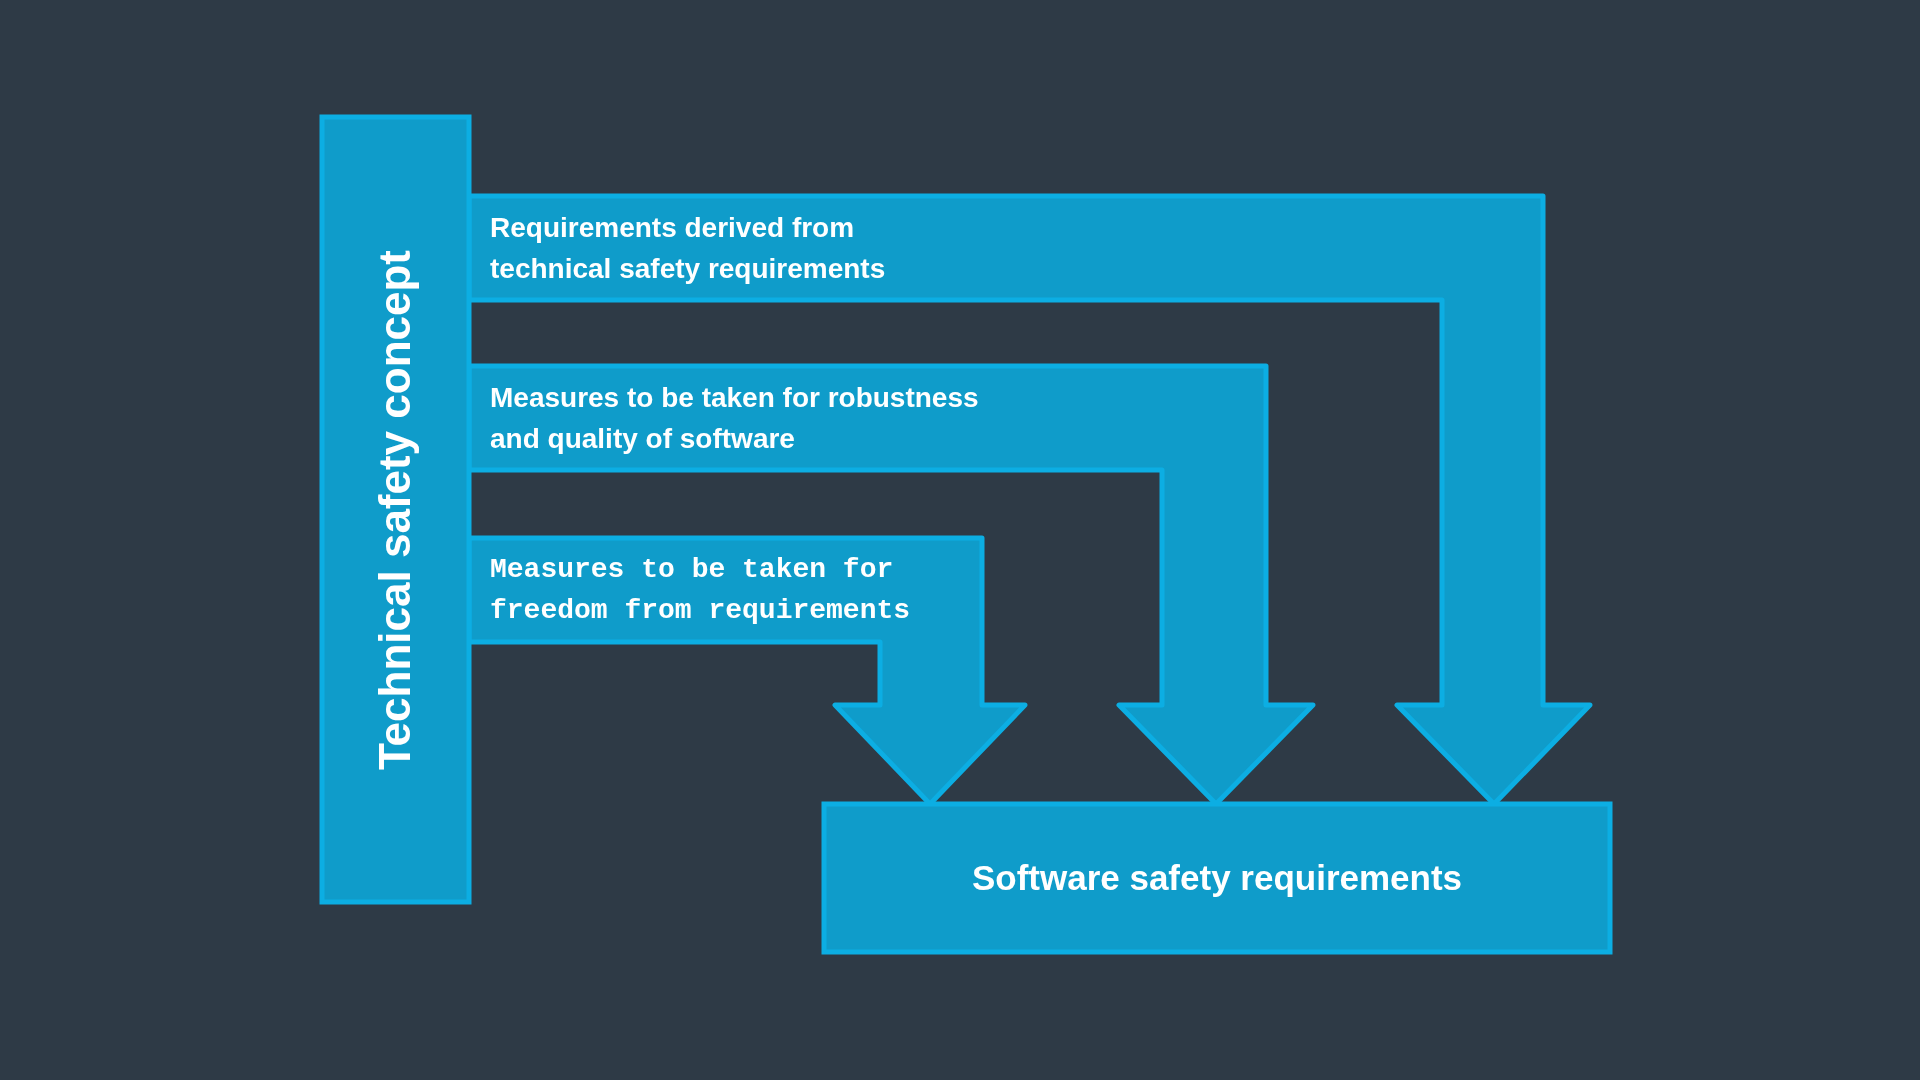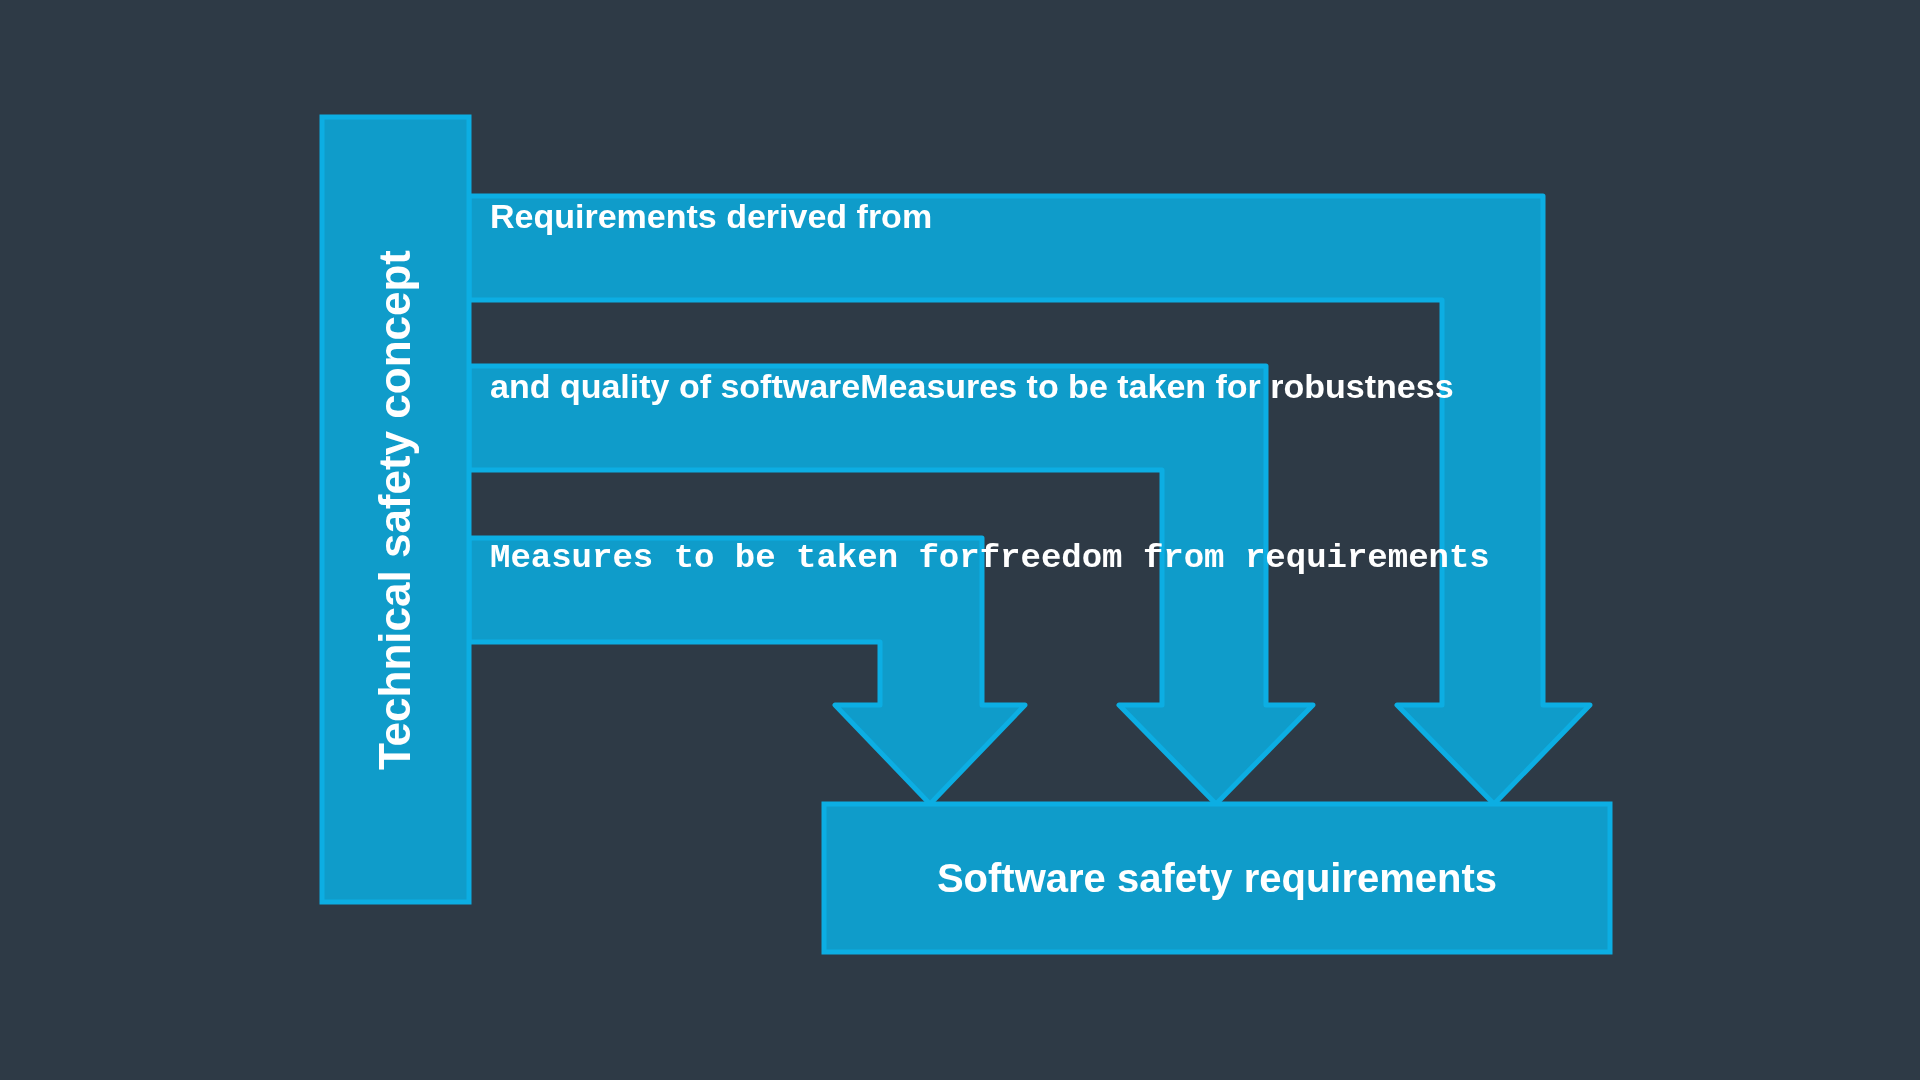--- a/index.html
+++ b/index.html
@@ -21,37 +21,38 @@
     top: 0;
   }
   .label {
     position: absolute;
     color: #ffffff;
     font-weight: 600;
   }
   .bar-label {
     left: 490px;
     display: flex;
+    flex-direction: column;
     justify-content: center;
-    font-size: 34px;
+    font-size: 28px;
     line-height: 41px;
     white-space: nowrap;
   }
   .bar-label-1 { top: 196px; height: 104px; }
   .bar-label-2 { top: 366px; height: 104px; }
   .bar-label-3 { top: 538px; height: 104px; font-family: Liberation Mono, monospace; }
   .box-label {
     left: 824px;
     top: 804px;
     width: 786px;
     height: 148px;
     display: flex;
     align-items: center;
     justify-content: center;
-    font-size: 40px;
+    font-size: 35px;
     white-space: nowrap;
   }
   .vbar-label {
     left: 322px;
     top: 117px;
     width: 147px;
     height: 785px;
     display: flex;
     align-items: center;
     justify-content: center;
@@ -80,25 +81,26 @@
 
     <rect x="824" y="804" width="786" height="148" stroke-width="5" fill="#0f9cca" stroke="#0caee3"></rect>
   </svg>
 
   <div class="label vbar-label">
     <span>Technical safety concept</span>
   </div>
 
   <div class="label bar-label bar-label-1">
     <span>Requirements derived from</span>
+    <span>technical safety requirements</span>
   </div>
 
   <div class="label bar-label bar-label-2">
+    <span>Measures to be taken for robustness</span>
     <span>and quality of software</span>
-    <span>Measures to be taken for robustness</span>
   </div>
 
   <div class="label bar-label bar-label-3">
     <span>Measures to be taken for</span>
     <span>freedom from requirements</span>
   </div>
 
   <div class="label box-label">
     <span>Software safety requirements</span>
   </div>

